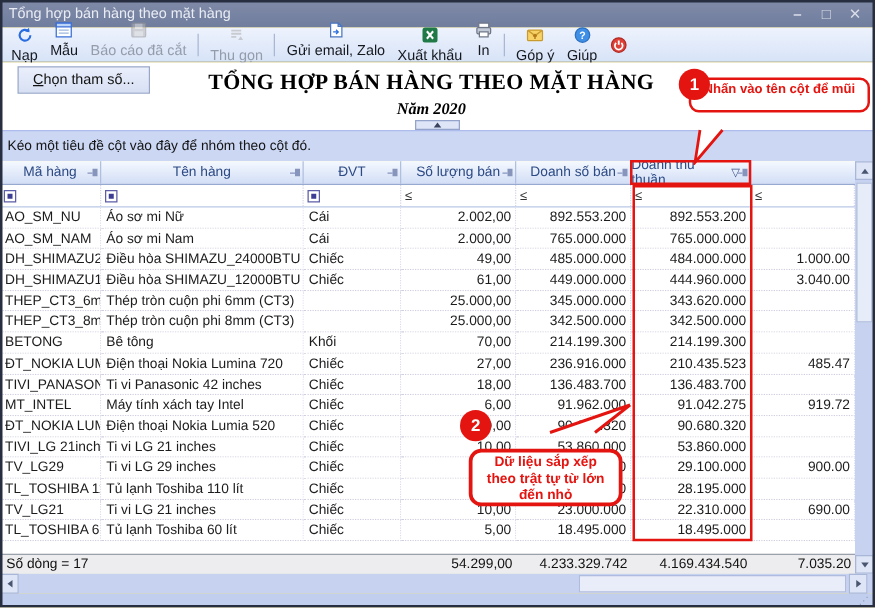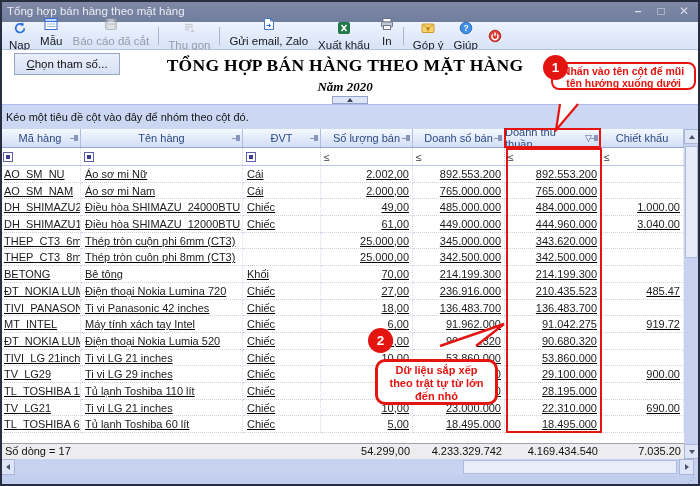--- a/index.html
+++ b/index.html
@@ -61,21 +61,21 @@
   .pin{position:absolute;right:2px;top:6px;width:8px;height:7px;}
   .pin::before{content:"";position:absolute;right:0;top:0;width:4px;height:6px;background:#8795bd;}
   .pin::after{content:"";position:absolute;left:0;top:2.5px;width:4px;height:1px;background:#8795bd;}
   .sort{font-size:9px;color:#3b5388;margin-left:4px;margin-right:8px;}
   .frow{position:absolute;left:0;top:19px;width:684px;height:18px;display:flex;background:#fff;border-bottom:1px solid #bac7e6;}
   .fcell{position:relative;display:flex;align-items:center;border-right:1px dotted #d5d5e8;padding-left:3px;}
   .fbox{width:10px;height:10px;border:1px solid #5d5da8;background:#fff;position:relative;}
   .fbox::after{content:"";position:absolute;left:2px;top:2px;width:4px;height:4px;background:#3d3d95;}
   .lte{font-size:10.5px;color:#333;}
   .gbody{position:absolute;left:0;top:37px;width:684px;height:277px;overflow:hidden;}
-  .row{display:flex;height:16.7px;text-decoration:underline;}
+  .row{display:flex;height:16.7px;}
   .cell{height:16.7px;line-height:16.3px;font-size:11px;color:#1c1c1c;
     border-right:1px dotted #dcdcef;border-bottom:1px dotted #cfcfe0;
     padding-left:4px;white-space:nowrap;overflow:hidden;}
   .cell.num{text-align:right;padding-left:0;padding-right:3px;}
   .grid-footer{position:absolute;left:0;top:314px;width:684px;height:16px;display:flex;
     background:#ededef;border-top:1px solid #9aa1ab;font-size:11px;color:#111;align-items:center;}
   .grid-footer .fcellb{height:16px;line-height:15px;white-space:nowrap;overflow:hidden;}
   .grid-footer .lft{padding-left:5px;}
   .grid-footer .num{text-align:right;padding-right:3px;}
 
@@ -267,23 +267,20 @@
         </div>
       <div class="hcell c4">
           <span>Doanh số bán</span>
           <span class="pin"></span>
         </div>
       <div class="hcell c5">
           <span>Doanh thu thuần</span>
           <span class="sort">▽</span>
           <span class="pin"></span>
         </div>
-      <div class="hcell c6">
-          <span>Chiết khấu</span>
-        </div>
     </div>
 
     <div class="frow">
       <div class="fcell c0">
           <span class="fbox"></span>
         </div>
       <div class="fcell c1">
           <span class="fbox"></span>
         </div>
       <div class="fcell c2">
@@ -495,21 +492,20 @@
       </div>
   </div>
   <div class="bottom-strip"></div>
   <span class="grip"></span>
 
   <div class="red-box hl-header"></div>
   <div class="red-box hl-column"></div>
 
   <div class="balloon balloon1">
     <span class="bl">Nhấn vào tên cột để mũi</span>
-    <span class="bl">tên hướng xuống dưới</span>
   </div>
   <svg class="tail" style="left:540px;top:102px;" width="44" height="30" viewBox="0 0 44 30">
     <polygon points="20,1 38,1 16,28" fill="#fff"></polygon>
     <path d="M20,2 L16,28 L38,2" stroke="#e41510" stroke-width="2.2" fill="none"></path>
   </svg>
   <div class="co-circle circle1">1</div>
 
   <div class="balloon balloon2">
     <span class="bl">Dữ liệu sắp xếp</span>
     <span class="bl">theo trật tự từ lớn</span>

